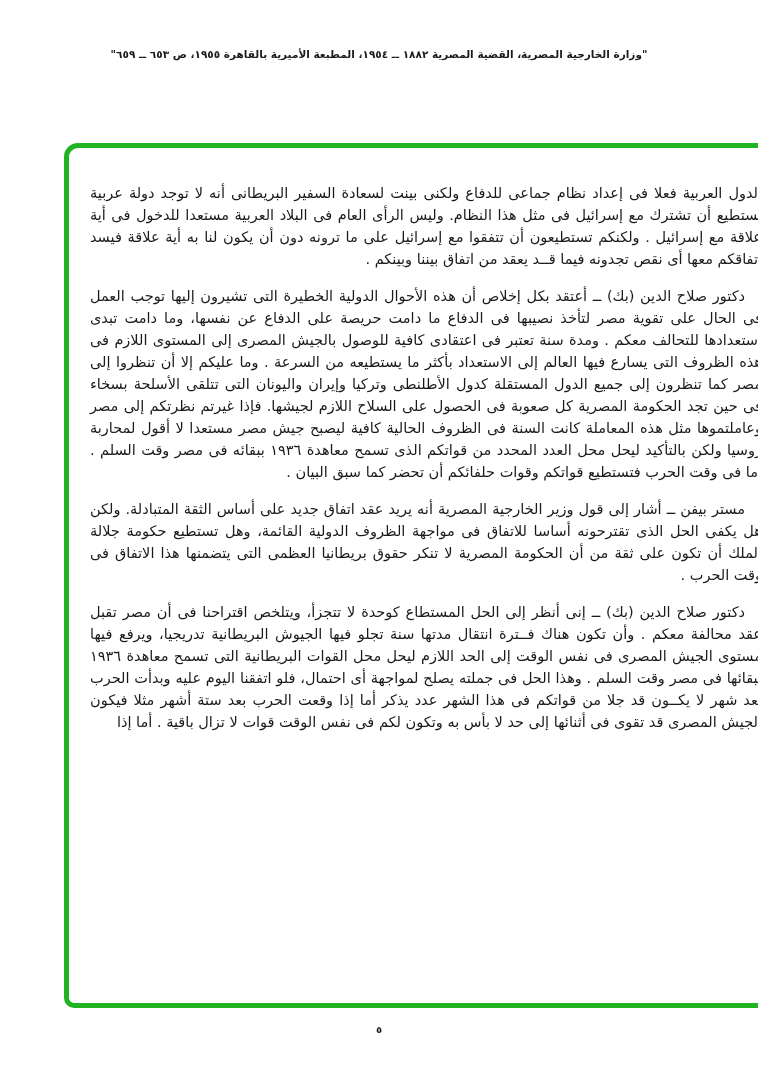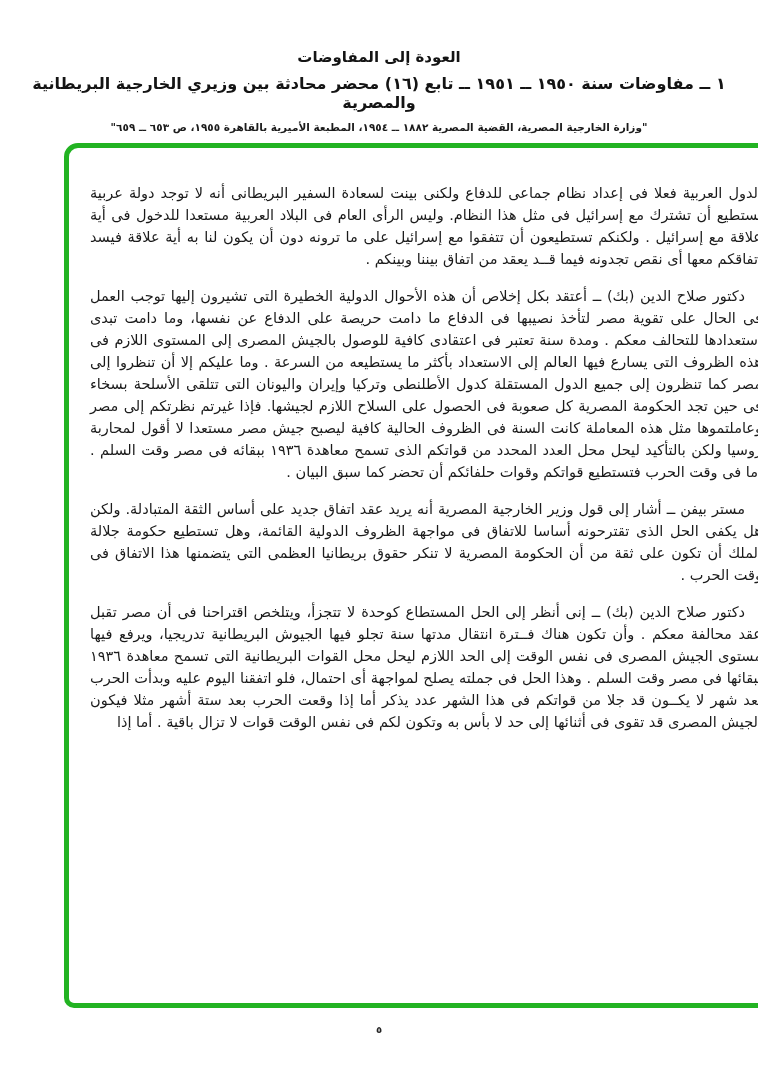--- a/index.html
+++ b/index.html
@@ -71,22 +71,20 @@
     text-align: center;
     font-size: 10px;
     font-weight: bold;
     color: #222;
   }
 </style>
 </head>
 <body>
 
 <div class="page-header">
-  <h1 class="page-title">العودة إلى المفاوضات</h1>
-  <h2 class="doc-heading">١ ــ مفاوضات سنة ١٩٥٠ ــ ١٩٥١ ــ تابع (١٦) محضر محادثة بين وزيري الخارجية البريطانية والمصرية</h2>
   <div class="source-citation">"وزارة الخارجية المصرية، القضية المصرية ١٨٨٢ ــ ١٩٥٤، المطبعة الأميرية بالقاهرة ١٩٥٥، ص ٦٥٣ ــ ٦٥٩"</div>
 </div>
 
 <div class="highlight-box" style="border-color: rgb(34, 179, 34);">
   <div class="doc-body">
     <p>الدول العربية فعلا فى إعداد نظام جماعى للدفاع ولكنى بينت لسعادة السفير البريطانى أنه لا توجد دولة عربية تستطيع أن تشترك مع إسرائيل فى مثل هذا النظام. وليس الرأى العام فى البلاد العربية مستعدا للدخول فى أية علاقة مع إسرائيل . ولكنكم تستطيعون أن تتفقوا مع إسرائيل على ما ترونه دون أن يكون لنا به أية علاقة فيسد اتفاقكم معها أى نقص تجدونه فيما قــد يعقد من اتفاق بيننا وبينكم .</p>
     <p>دكتور صلاح الدين (بك) ــ أعتقد بكل إخلاص أن هذه الأحوال الدولية الخطيرة التى تشيرون إليها توجب العمل فى الحال على تقوية مصر لتأخذ نصيبها فى الدفاع ما دامت حريصة على الدفاع عن نفسها، وما دامت تبدى استعدادها للتحالف معكم . ومدة سنة تعتبر فى اعتقادى كافية للوصول بالجيش المصرى إلى المستوى اللازم فى هذه الظروف التى يسارع فيها العالم إلى الاستعداد بأكثر ما يستطيعه من السرعة . وما عليكم إلا أن تنظروا إلى مصر كما تنظرون إلى جميع الدول المستقلة كدول الأطلنطى وتركيا وإيران واليونان التى تتلقى الأسلحة بسخاء فى حين تجد الحكومة المصرية كل صعوبة فى الحصول على السلاح اللازم لجيشها. فإذا غيرتم نظرتكم إلى مصر وعاملتموها مثل هذه المعاملة كانت السنة فى الظروف الحالية كافية ليصبح جيش مصر مستعدا لا أقول لمحاربة روسيا ولكن بالتأكيد ليحل محل العدد المحدد من قواتكم الذى تسمح معاهدة ١٩٣٦ ببقائه فى مصر وقت السلم . أما فى وقت الحرب فتستطيع قواتكم وقوات حلفائكم أن تحضر كما سبق البيان .</p>
     <p>مستر بيفن ــ أشار إلى قول وزير الخارجية المصرية أنه يريد عقد اتفاق جديد على أساس الثقة المتبادلة. ولكن هل يكفى الحل الذى تقترحونه أساسا للاتفاق فى مواجهة الظروف الدولية القائمة، وهل تستطيع حكومة جلالة الملك أن تكون على ثقة من أن الحكومة المصرية لا تنكر حقوق بريطانيا العظمى التى يتضمنها هذا الاتفاق فى وقت الحرب .</p>
     <p>دكتور صلاح الدين (بك) ــ إنى أنظر إلى الحل المستطاع كوحدة لا تتجزأ، ويتلخص اقتراحنا فى أن مصر تقبل عقد محالفة معكم . وأن تكون هناك فــترة انتقال مدتها سنة تجلو فيها الجيوش البريطانية تدريجيا، ويرفع فيها مستوى الجيش المصرى فى نفس الوقت إلى الحد اللازم ليحل محل القوات البريطانية التى تسمح معاهدة ١٩٣٦ ببقائها فى مصر وقت السلم . وهذا الحل فى جملته يصلح لمواجهة أى احتمال، فلو اتفقنا اليوم عليه وبدأت الحرب بعد شهر لا يكــون قد جلا من قواتكم فى هذا الشهر عدد يذكر أما إذا وقعت الحرب بعد ستة أشهر مثلا فيكون الجيش المصرى قد تقوى فى أثنائها إلى حد لا بأس به وتكون لكم فى نفس الوقت قوات لا تزال باقية . أما إذا</p>
   </div>

